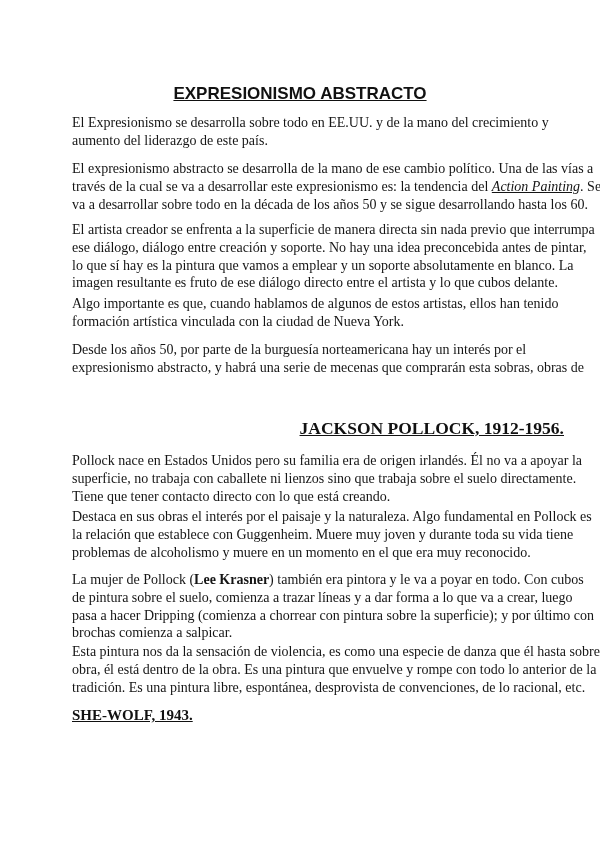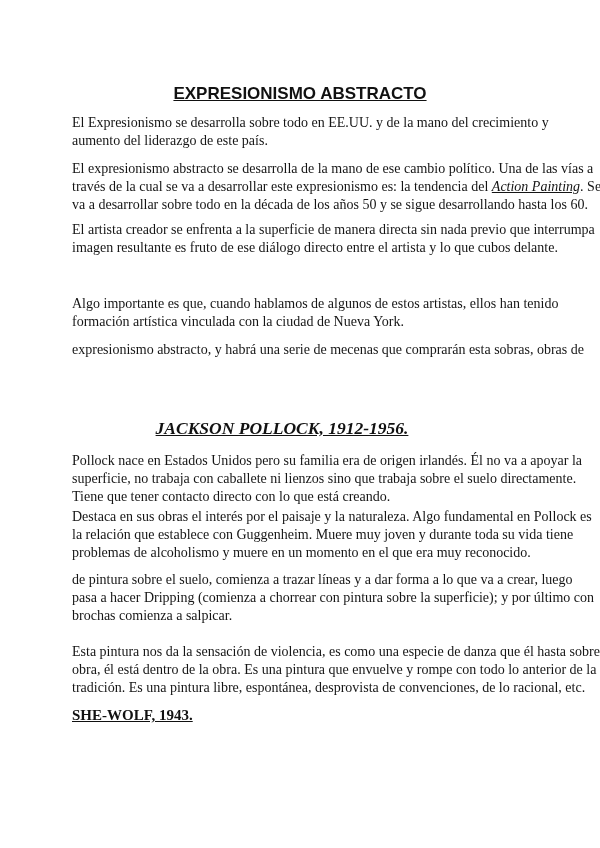--- a/index.html
+++ b/index.html
@@ -7,22 +7,22 @@
   .page {
     position: absolute; left: 0; top: 0; width: 600px; height: 848px; background: #ffffff;
     font-family: "Liberation Serif", "DejaVu Serif", serif; color: #111111;
   }
   .title {
     position: absolute; left: 0; width: 600px; top: 84px; text-align: center;
     font-family: "Liberation Sans", "DejaVu Sans", sans-serif; font-weight: bold;
     font-size: 17px; text-decoration: underline; letter-spacing: 0px; color: #111;
   }
   .h2 {
-    position: absolute; left: 0; width: 564px; text-align: center;
-    font-family: "Liberation Serif", serif; font-weight: bold; font-style: italic;
+    position: absolute; left: 0; width: 564px; text-align: right;
+    font-family: "Liberation Serif", serif; font-weight: bold; 
     font-size: 17.5px; text-decoration: underline; color: #111;
   }
   .h3 {
     position: absolute; left: 72px; font-family: "Liberation Serif", serif;
     font-weight: bold; font-size: 15px; text-decoration: underline; color: #111;
   }
   .para {
     position: absolute; left: 72px; width: 470px; font-size: 14px; line-height: 17.8px;
     color: #151515;
   }
@@ -43,47 +43,51 @@
   </div>
 
   <div class="para" style="top:160px;">
     <span class="line">El expresionismo abstracto se desarrolla de la mano de ese cambio político. Una de las vías a</span>
     <span class="line"><span>través de la cual se va a desarrollar este expresionismo es: la tendencia del </span><span class="em-link">Action Painting</span><span>. Se</span></span>
     <span class="line">va a desarrollar sobre todo en la década de los años 50 y se sigue desarrollando hasta los 60.</span>
   </div>
 
   <div class="para" style="top:221px;">
     <span class="line">El artista creador se enfrenta a la superficie de manera directa sin nada previo que interrumpa</span>
+    <span class="line">ese diálogo, diálogo entre creación y soporte. No hay una idea preconcebida antes de pintar,</span>
+    <span class="line">lo que sí hay es la pintura que vamos a emplear  y un soporte absolutamente en blanco. La</span>
     <span class="line">imagen resultante es fruto de ese diálogo directo entre el artista y lo que cubos delante.</span>
   </div>
 
   <div class="para" style="top:295px;">
     <span class="line">Algo importante es que, cuando hablamos de algunos de estos artistas, ellos han tenido</span>
     <span class="line">formación artística vinculada con la ciudad de Nueva York.</span>
   </div>
 
   <div class="para" style="top:341px;">
+    <span class="line">Desde los años 50, por parte de la burguesía norteamericana hay un interés por el</span>
     <span class="line">expresionismo abstracto, y habrá una serie de mecenas que comprarán esta sobras, obras de</span>
   </div>
 
   <div class="h2" style="top:418px;">JACKSON POLLOCK, 1912-1956.</div>
 
   <div class="para" style="top:452px;">
     <span class="line">Pollock nace en Estados Unidos pero su familia era de origen irlandés. Él no va a apoyar la</span>
     <span class="line">superficie, no trabaja con caballete ni lienzos sino que trabaja sobre el suelo directamente.</span>
     <span class="line">Tiene que tener contacto directo con lo que está creando.</span>
   </div>
 
   <div class="para" style="top:508px;">
     <span class="line">Destaca en sus obras el interés por el paisaje y la naturaleza. Algo fundamental en Pollock es</span>
     <span class="line">la relación que establece con Guggenheim. Muere muy joven y durante toda su vida tiene</span>
     <span class="line">problemas de alcoholismo y muere en un momento en el que era muy reconocido.</span>
   </div>
 
   <div class="para" style="top:571px;">
+    <span class="line"><span>La mujer de Pollock (</span><b>Lee Krasner</b><span>) también era pintora y le va a poyar en todo. Con cubos</span></span>
     <span class="line">de pintura sobre el suelo, comienza a trazar líneas y a dar forma a lo que va a crear, luego</span>
     <span class="line">pasa a hacer Dripping (comienza a chorrear con pintura sobre la superficie); y por último con</span>
     <span class="line">brochas comienza a salpicar.</span>
   </div>
 
   <div class="para" style="top:643px;">
     <span class="line">Esta pintura nos da la sensación de violencia, es como una especie de danza que él hasta sobre la</span>
     <span class="line">obra, él está dentro de la obra. Es una pintura que envuelve y rompe con todo lo anterior de la</span>
     <span class="line">tradición. Es una pintura libre, espontánea, desprovista de convenciones, de lo racional, etc.</span>
   </div>

